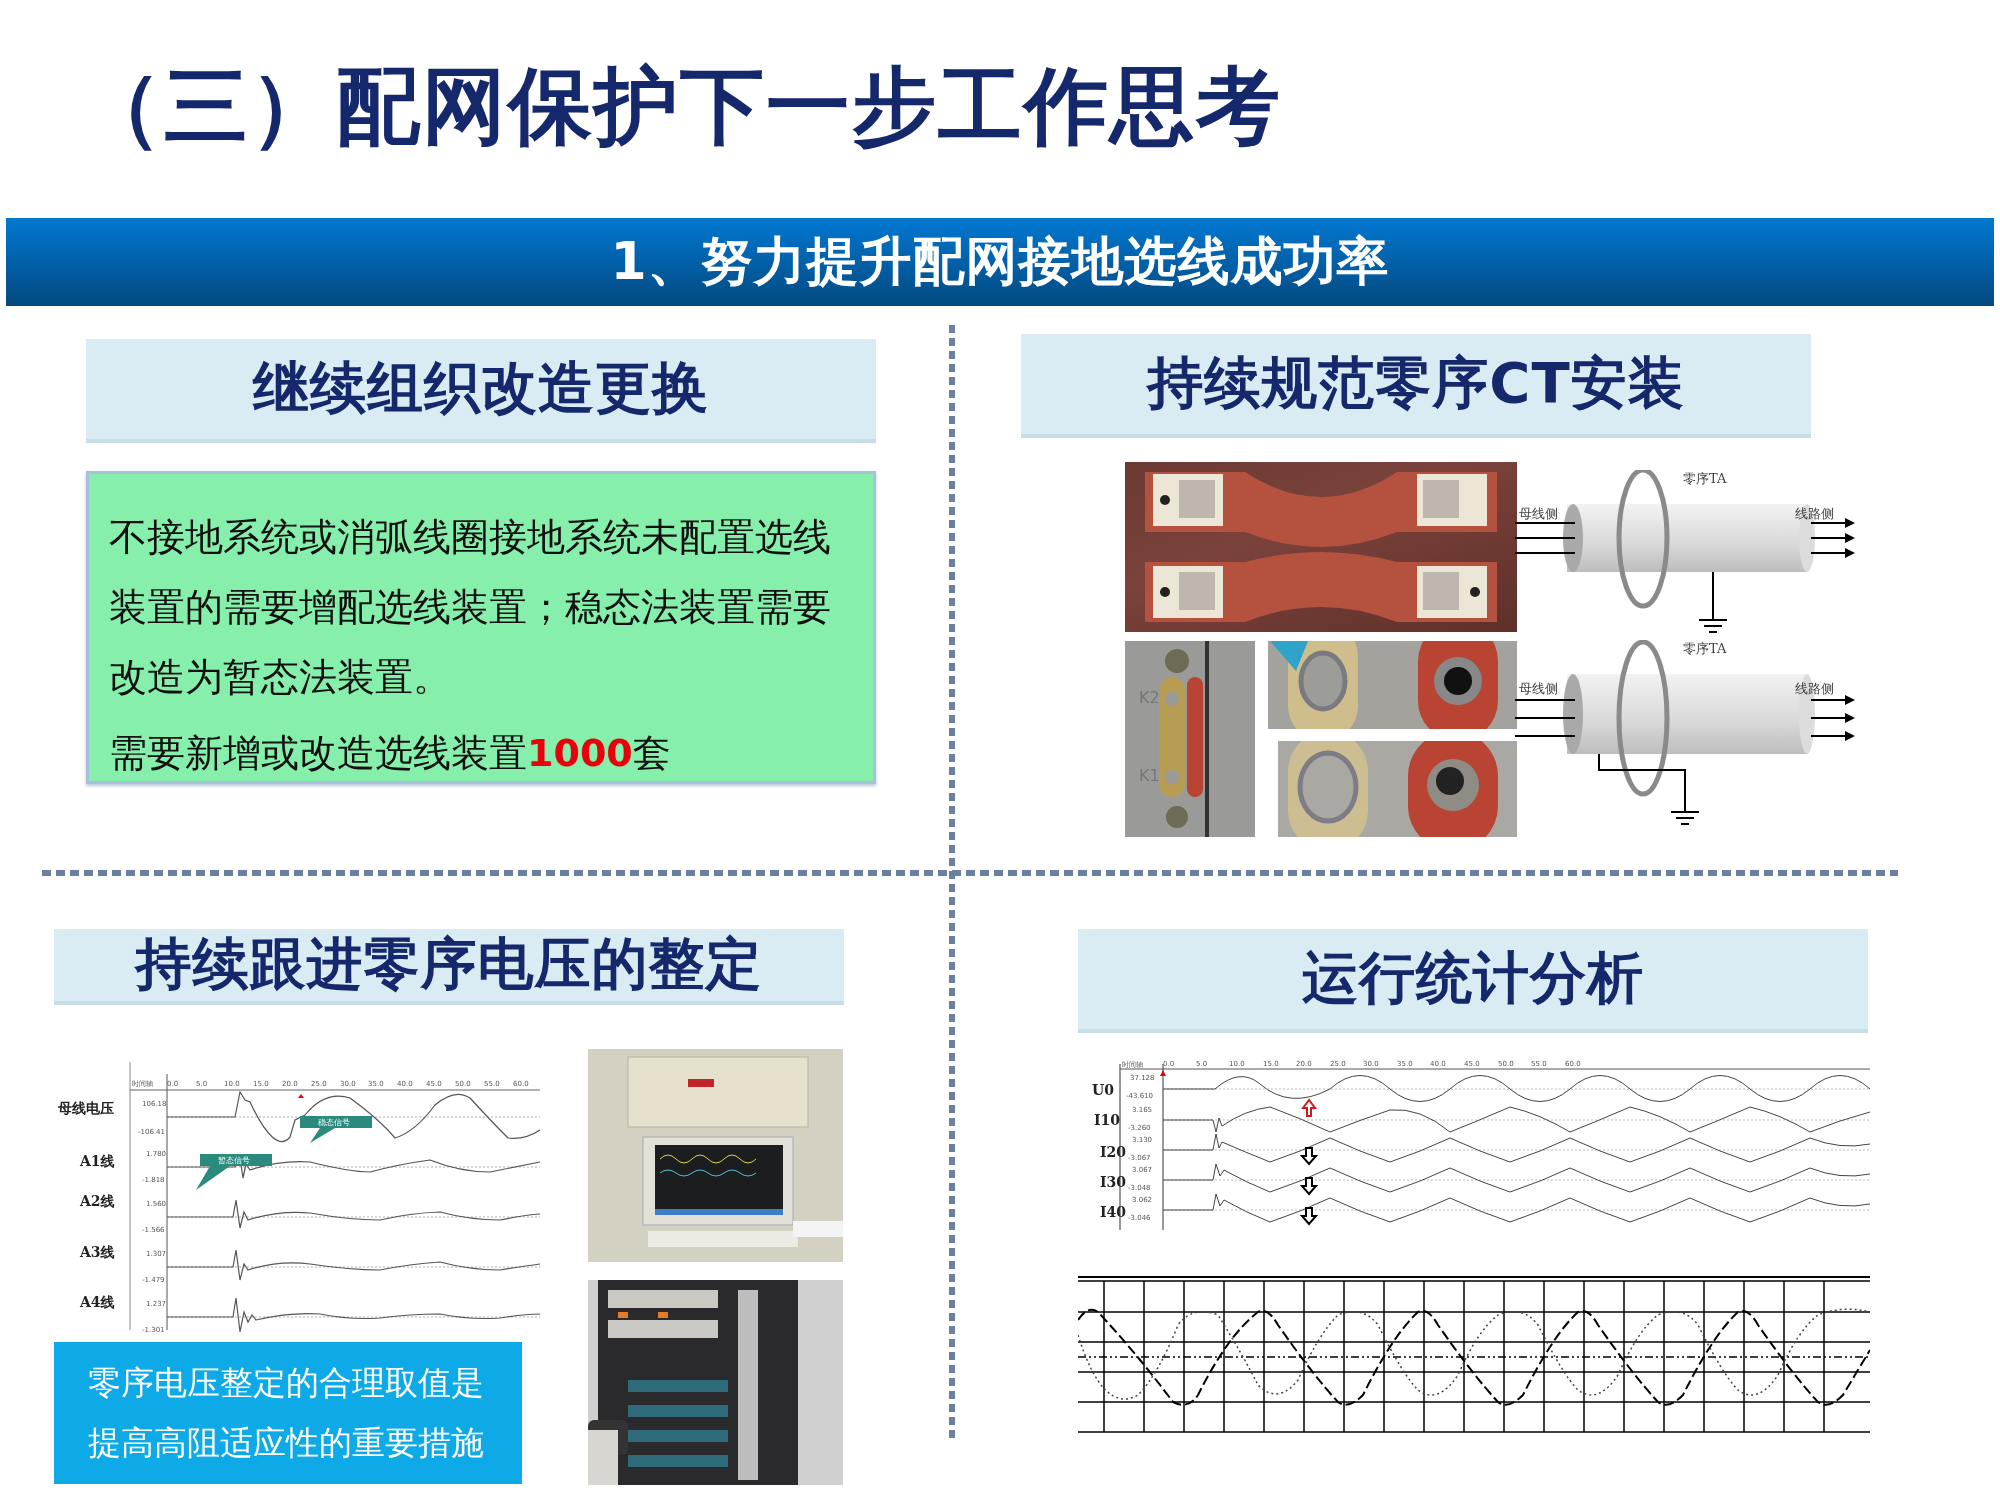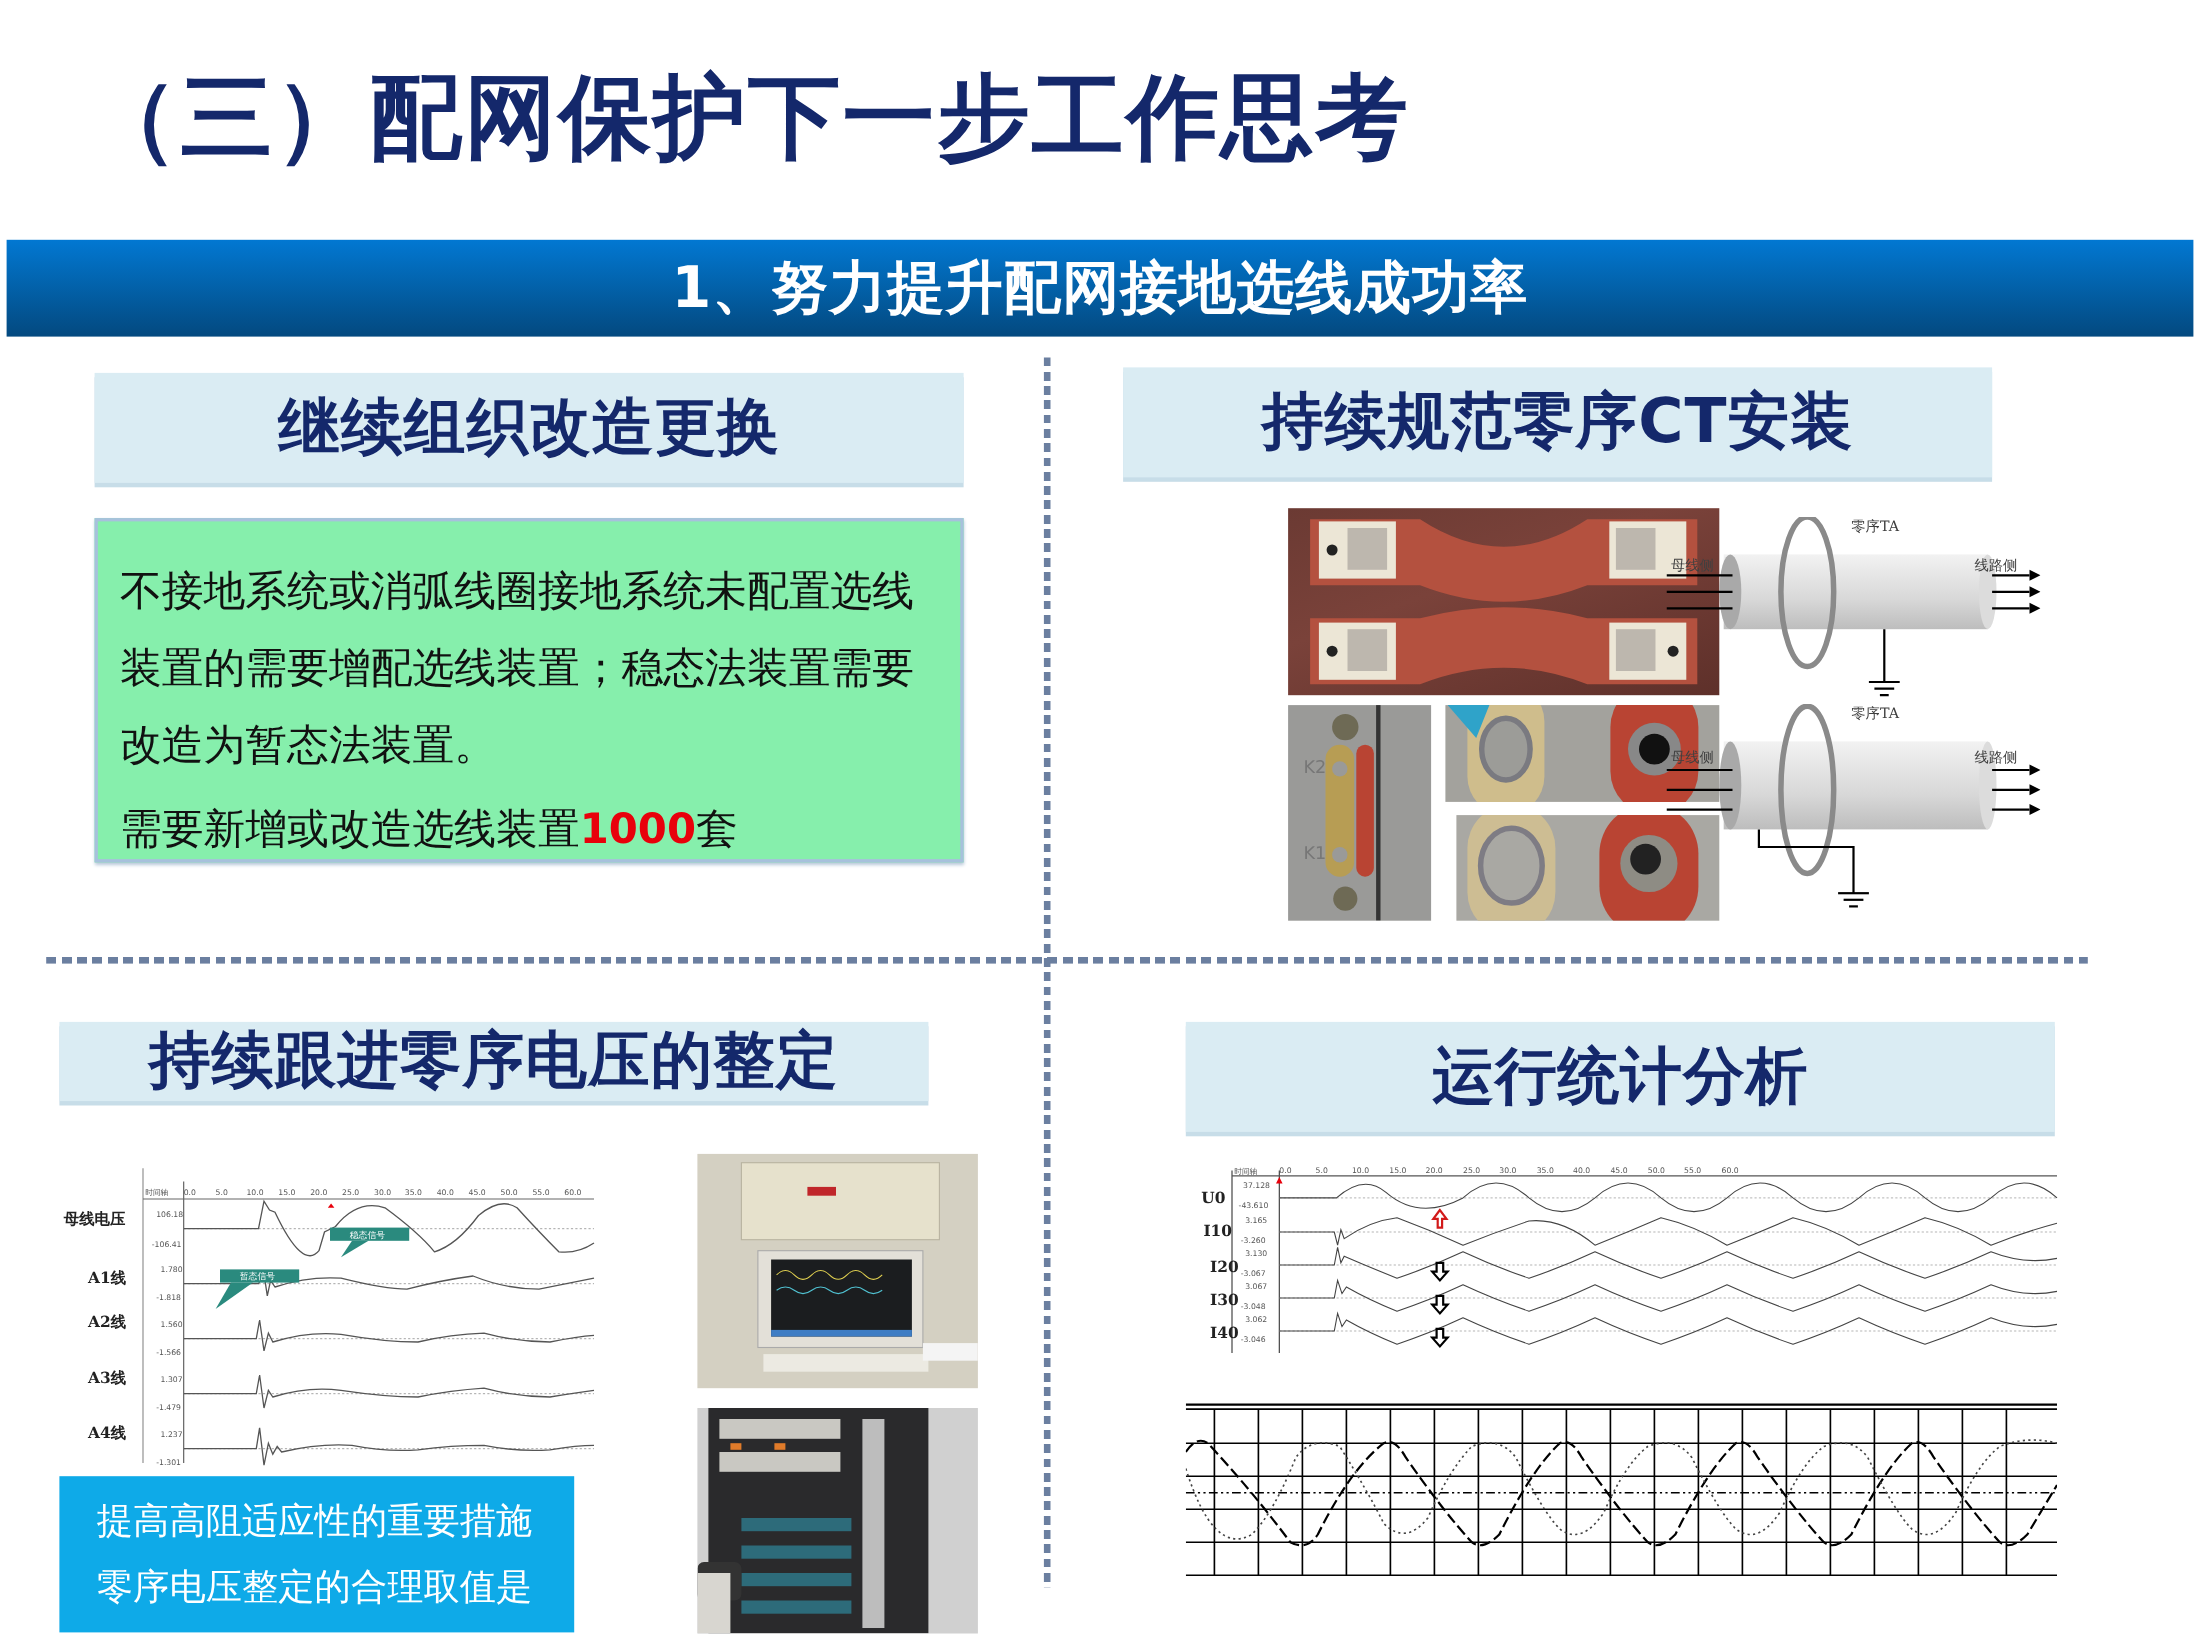--- a/index.html
+++ b/index.html
@@ -9,21 +9,21 @@
   .band{left:6px;top:218px;width:1988px;height:88px;background:linear-gradient(#0278d2,#03497f);display:flex;align-items:center;justify-content:center;}
   .band span{color:#fff;font-size:52px;font-weight:bold;letter-spacing:1px;}
   .sec-head{background:#daecf3;display:flex;align-items:center;justify-content:center;box-shadow:0 4px 0 #c7dde8;}
   .sec-head span{color:#14286b;font-size:56px;font-weight:bold;letter-spacing:1px;}
   .vdiv{left:949px;top:325px;width:6px;height:1118px;background:repeating-linear-gradient(to bottom,#6b7fa0 0 8px,transparent 8px 13px);}
   .hdiv{left:42px;top:870px;width:1856px;height:6px;background:repeating-linear-gradient(to right,#6b7fa0 0 9px,transparent 9px 14px);}
   .textbox{left:86px;top:471px;width:790px;height:313px;border:3px solid #a7c1dc;box-shadow:0 2px 3px #b8c8da;background:#86efac;padding:0 20px;box-sizing:border-box;}
   .textbox p{margin:0;font-size:38px;color:#111;line-height:70px;}
   .textbox p.last{margin-top:6px;}
   .red{color:#e8000b;font-weight:bold;}
-  .photo{background:#888;overflow:hidden;margin-left:46px;}
+  .photo{background:#888;overflow:hidden;}
   .lbl{font-size:13px;color:#404040;font-family:"DejaVu Serif",serif;white-space:nowrap;}
   .bluebox{left:54px;top:1342px;width:468px;height:142px;background:#0eaae8;display:flex;flex-direction:column;justify-content:center;padding-left:34px;box-sizing:border-box;}
   .bluebox span{color:#fff;font-size:33px;font-family:"DejaVu Serif",serif;line-height:60px;}
   .chart-lbl{font-family:"DejaVu Serif",serif;font-weight:bold;color:#222;font-size:14px;}
 </style>
 </head>
 <body>
 
 <div class="abs page-title">（三）配网保护下一步工作思考</div>
 
@@ -259,22 +259,22 @@
         <rect x="30" y="32" width="10" height="6"></rect>
         <rect x="70" y="32" width="10" height="6"></rect>
       </g>
     <rect x="150" y="10" width="20" height="190" fill="#bdbdbd"></rect>
     <rect x="0" y="140" width="40" height="35" rx="6" fill="#333"></rect>
     <rect x="0" y="150" width="30" height="55" fill="#d8d6d0"></rect>
   </svg>
 </div>
 
 <div class="abs bluebox">
+  <span>零序电压整定的合理取值是</span>
   <span>提高高阻适应性的重要措施</span>
-  <span>零序电压整定的合理取值是</span>
 </div>
 
 <div class="abs sec-head" style="left:1078px;top:929px;width:790px;height:100px;">
   <span>运行统计分析</span>
 </div>
 
 <div class="abs" style="left:1080px;top:1052px;width:800px;height:180px;">
   <svg width="800" height="180">
     <line x1="40" y1="12" x2="40" y2="178" stroke="#333"></line>
     <line x1="83" y1="12" x2="83" y2="178" stroke="#333"></line>

